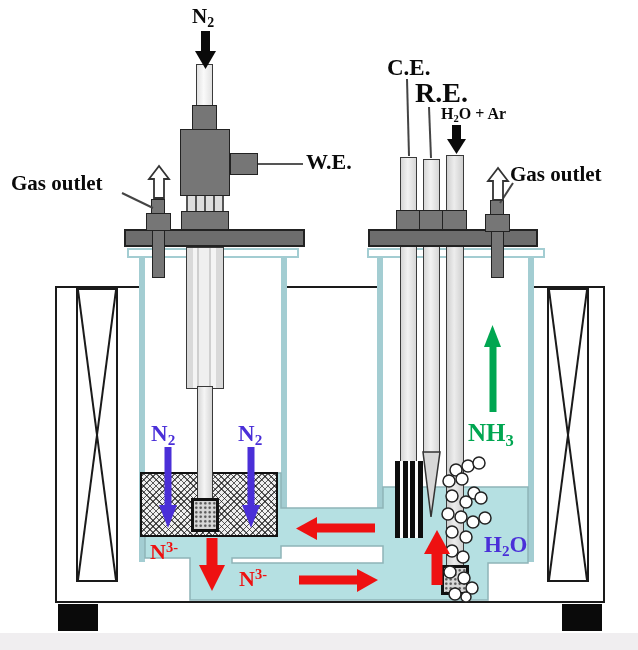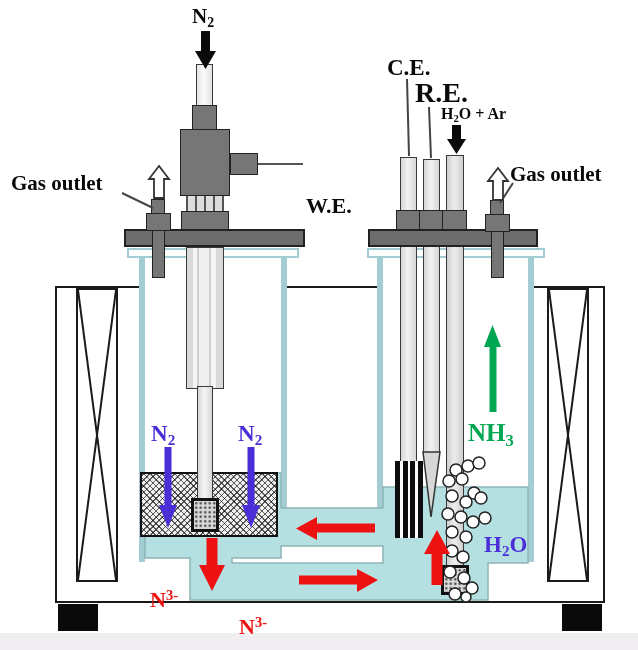--- a/index.html
+++ b/index.html
@@ -22,21 +22,21 @@
     background-size:4.5px 4.5px;
   }
   .crosshatch{
     background-color:#f0f0f0;
     background-image:
       repeating-linear-gradient(45deg,rgba(10,10,10,.65) 0 1.1px,transparent 1.1px 4.4px),
       repeating-linear-gradient(-45deg,rgba(10,10,10,.65) 0 1.1px,transparent 1.1px 4.4px);
   }
   svg{position:absolute;left:0;top:0;}
   .blue{color:#4a2fd8;}
-  .red{color:#ee1111;margin-top:48px;}
+  .red{color:#ee1111;}
   .green{color:#00a651;text-align:center;}
 </style>
 </head>
 <body>
 
 <div id="page">
 
   <div class="abs" style="left:55px;top:286px;width:550px;height:317px;background:#fff;border:2px solid #1a1a1a;"></div>
 
   <div class="abs" style="left:76px;top:288px;width:42px;height:294px;background:#fff;border:2px solid #1a1a1a;">
@@ -183,21 +183,21 @@
     </g>
     <g fill="#ee1111">
       <rect x="431.5" y="552" width="11" height="33"></rect>
         <polygon points="424,554 450,554 437,530"></polygon>
     </g>
   </svg>
 
   <div class="lbl" style="left:192px;top:6px;font-size:21px;z-index:11;">
     <span>N</span><sub>2</sub>
   </div>
-  <div class="lbl" style="left:306px;top:151px;font-size:22px;z-index:11;margin-top:44px;"><span>W.E.</span></div>
+  <div class="lbl" style="left:306px;top:151px;font-size:22px;z-index:11;"><span>W.E.</span></div>
   <div class="lbl" style="left:387px;top:56px;font-size:23px;z-index:11;"><span>C.E.</span></div>
   <div class="lbl" style="left:415px;top:79px;font-size:28px;z-index:11;"><span>R.E.</span></div>
   <div class="lbl" style="left:441px;top:106px;font-size:16px;z-index:11;">
     <span>H</span><sub>2</sub><span>O + Ar</span>
   </div>
   <div class="lbl" style="left:11px;top:173px;font-size:21px;z-index:11;"><span>Gas outlet</span></div>
   <div class="lbl" style="left:510px;top:164px;font-size:21px;z-index:11;"><span>Gas outlet</span></div>
 
   <div class="lbl blue" style="left:151px;top:422px;font-size:23px;z-index:11;">
     <span>N</span><sub>2</sub>

